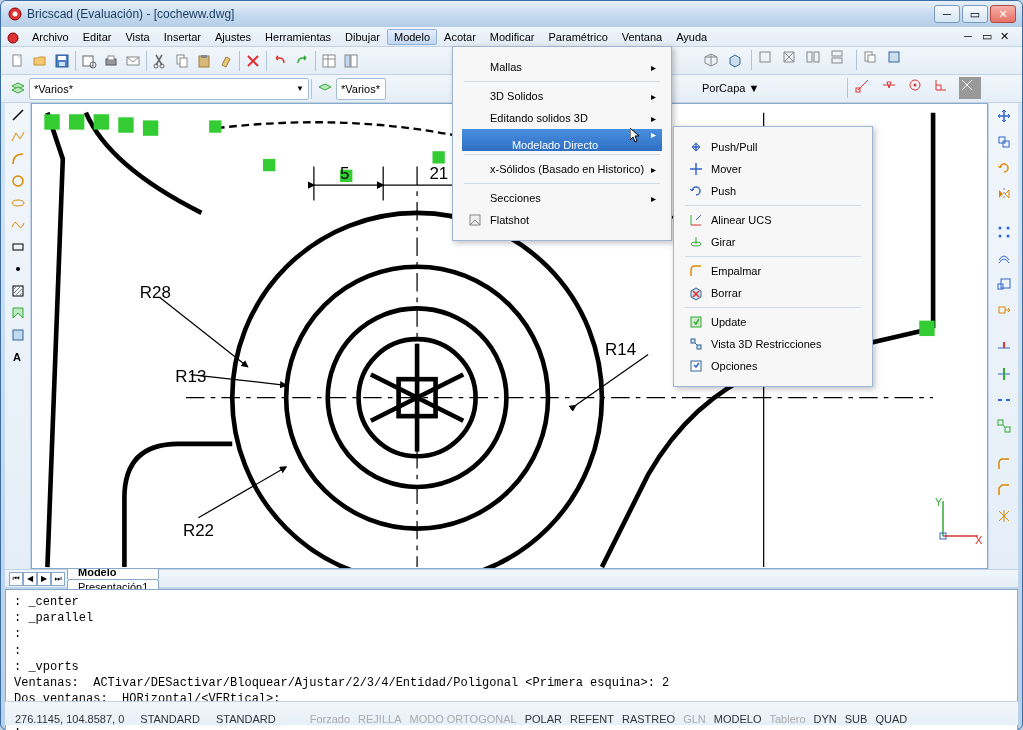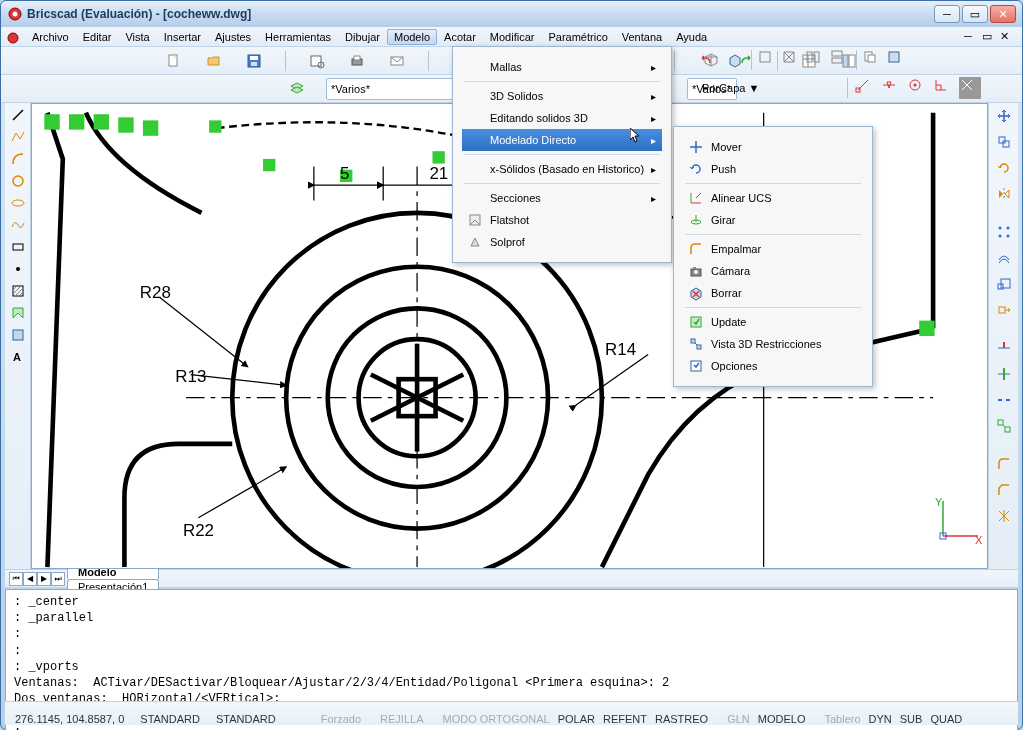--- a/index.html
+++ b/index.html
@@ -1,29 +1,29 @@
 <!DOCTYPE html>
 <html><head>
 <meta charset="utf-8">
 <style>
 * { margin: 0; padding: 0; box-sizing: border-box; font-family: "Segoe UI", Tahoma, sans-serif; font-size: 11px; }
 body { background: #c0d4e8; width: 1023px; height: 730px; overflow: hidden; position: relative; }
 .window { position: absolute; inset: 0; background: linear-gradient(to bottom, #d9e8f7 0%, #b8d0e8 100%); border: 1px solid #3b6ea5; border-radius: 6px; }
 .titlebar { height: 26px; background: linear-gradient(to bottom, #e8f0fb 0%, #c7dbf0 50%, #b5cee8 100%); display: flex; align-items: center; padding: 0 6px; border-radius: 6px 6px 0 0; }
 .titlebar .app-icon { width: 16px; height: 16px; margin-right: 4px; display: flex; }
-.titlebar .title { flex: 1; color: #1b3a5f; font-weight: 700; font-size: 12px; }
+.titlebar .title { flex: 1; color: #1b3a5f; font-weight: 400; font-size: 12px; }
 .titlebar .win-btns { display: flex; gap: 2px; }
 .titlebar .win-btn { width: 26px; height: 18px; border: 1px solid #7a9bbf; border-radius: 3px; background: linear-gradient(#f5f9fd,#d6e6f5); display: flex; align-items: center; justify-content: center; cursor: pointer; }
 .titlebar .win-btn.close { background: linear-gradient(#f5b0a8,#e77067); border-color: #b04a42; color:#fff; }
 .menubar { height: 20px; background: linear-gradient(#f0f5fb,#e3ecf6); display: flex; align-items: center; padding: 0 4px; border-bottom:1px solid #c1d3e6; }
 .menubar .app-icon-sm { width:14px; height:14px; margin-right:6px; }
 .menubar .menu-item { padding: 12px 7px; cursor: pointer; color:#000; }
 .menubar .menu-item.active { background: linear-gradient(#e6eefc,#c3d7f0); border:1px solid #8fb2d9; border-radius:2px; padding:1px 6px; }
 .menubar .spacer { flex:1; }
-.toolbar-row { height: 28px; background: linear-gradient(#f1f6fb,#e5eef7); border-bottom:1px solid #c1d3e6; display:flex; align-items:center; padding:0 6px; gap:18px;justify-content:center; }
+.toolbar-row { height: 28px; background: linear-gradient(#f1f6fb,#e5eef7); border-bottom:1px solid #c1d3e6; display:flex; align-items:center; padding:0 6px; gap:0; }
 .toolbar-row .tbtn { width:22px; height:22px; display:flex; align-items:center; justify-content:center; border-radius:2px; cursor:pointer; }
 .toolbar-row .sep { width:1px; height:20px; background:#b0c4d8; margin:0 2px; }
 .toolbar-row .combo { display:flex; align-items:center; gap:4px; height:22px; background:#fff; border:1px solid #a3bcd6; border-radius:2px; padding:0 4px; min-width:120px; }
 .toolbar-row .combo .arrow { margin-left:auto; font-size:8px; }
 .main-area { position:absolute; top:102px; left:4px; right:4px; bottom:34px; display:flex; flex-direction:column; }
 .drawing-row { flex:0 0 320px; display:flex; position:relative; }
 .left-tools { width:26px; background:linear-gradient(#f1f6fb,#e5eef7); border-right:1px solid #c1d3e6; display:flex; flex-direction:column; align-items:center; padding:2px 0; gap:2px; }
 .left-tools .vbtn { width:20px; height:20px; display:flex; align-items:center; justify-content:center; cursor:pointer; border-radius:2px; }
 .canvas-wrap { flex:1; background:#fff; border:1px solid #8aa8c8; position:relative; overflow:hidden; }
 .canvas-wrap svg { width:100%; height:100%; }
@@ -31,27 +31,27 @@
 .right-tools .vbtn { width:22px; height:22px; display:flex; align-items:center; justify-content:center; cursor:pointer; border-radius:2px; }
 .right-tools .vsep { height:8px; }
 .tab-strip { height:18px; background:linear-gradient(#f1f6fb,#e5eef7); border-top:1px solid #c1d3e6; display:flex; align-items:center; padding:0 4px; gap:0; }
 .tab-strip .nav-btn { width:14px; height:14px; border:1px solid #8aa8c8; background:#fff; display:flex; align-items:center; justify-content:center; font-size:8px; cursor:pointer; }
 .tab-strip .tab { padding:1px 10px; background:#fff; border:1px solid #8aa8c8; border-bottom:none; border-radius:3px 3px 0 0; margin-left:2px; cursor:pointer; }
 .tab-strip .tab.active { font-weight:bold; }
 .cmd-panel { flex:1; border:1px solid #8aa8c8; background:#fff; display:flex; flex-direction:column; margin-top:2px; }
 .cmd-history { flex:1; padding:4px 8px; font-family:"Courier New",monospace; font-size:12px; color:#000; overflow:auto; white-space:pre; line-height:1.35; }
 .statusbar { position:absolute; bottom:4px; left:4px; right:4px; height:24px; background:linear-gradient(#f3f7fc,#e6eff8); border-top:1px solid #c1d3e6; display:flex; align-items:flex-end; padding:0 6px; gap:8px; font-size:11px; color:#333; }
 .statusbar .s-item { padding:0 4px; }
-.statusbar .s-item.dim { color:#aaa;margin-left:11px; }
+.statusbar .s-item.dim { color:#aaa; }
 .dd-menu { position:absolute; background:#f7f7f7; border:1px solid #9db7d2; box-shadow:2px 2px 6px rgba(0,0,0,.25); z-index:100; min-width:220px; padding:9px; }
 .dd-menu.lvl1 { top:46px; left:452px; }
 .dd-menu.lvl2 { top:126px; left:673px; min-width:200px; }
 .dd-item { display:flex; align-items:center; height:22px; padding:0 18px 0 4px; cursor:pointer; position:relative; }
 .dd-item .dd-icon { width:18px; height:18px; margin-right:6px; display:flex; align-items:center; justify-content:center; }
-.dd-item.highlight { background:linear-gradient(#4a8ee0,#2e6fc2); color:#fff; }
+.dd-item.highlight { background:linear-gradient(#4a8ee0,#2e6fc2); color:#fff;flex-direction:column; }
 .dd-item.hasarrow::after { content:"▸"; position:absolute; right:6px; font-size:10px; }
 .dd-sep { height:1px; background:#d3d9e0; margin:3px 2px; }
 .ucs-widget { position:absolute; right:4px; bottom:22px; width:50px; height:50px; pointer-events:none; }
 svg.icon { width:16px; height:16px; }
 </style>
 </head>
 <body>
 
 <div class="window">
   <div class="titlebar">
@@ -523,30 +523,31 @@
     </div>
     <div class="dd-item">
       <span class="dd-icon">
         <svg width="16" height="16" viewBox="0 0 16 16">
           <rect x="3" y="3" width="10" height="10" fill="#eee" stroke="#888"></rect>
           <path d="M3 13 L8 8 L13 13" fill="none" stroke="#888"></path>
         </svg>
       </span>
       <span>Flatshot</span>
     </div>
-    <div class="dd-item">
-      <span class="dd-icon">
-        <svg width="16" height="16" viewBox="0 0 16 16">
-          <path d="M4 12 L8 4 L12 12 Z" fill="#ddd" stroke="#888"></path>
-        </svg>
-      </span>
-      <span>Solprof</span>
-    </div>
   </div>
 <div class="dd-menu lvl2" id="dd2">
+    <div class="dd-item">
+      <span class="dd-icon">
+        <svg width="16" height="16" viewBox="0 0 16 16">
+          <path d="M4 8 L12 8 M8 4 L8 12" stroke="#36c" stroke-width="1.5"></path>
+          <path d="M8 4 L6 6 M8 4 L10 6 M8 12 L6 10 M8 12 L10 10 M4 8 L6 6 M4 8 L6 10 M12 8 L10 6 M12 8 L10 10" stroke="#36c"></path>
+        </svg>
+      </span>
+      <span>Push/Pull</span>
+    </div>
     <div class="dd-item">
       <span class="dd-icon">
         <svg width="16" height="16" viewBox="0 0 16 16">
           <path d="M8 2 L8 14 M2 8 L14 8" stroke="#36c" stroke-width="1.5"></path>
         </svg>
       </span>
       <span>Mover</span>
     </div>
     <div class="dd-item">
       <span class="dd-icon">
@@ -578,30 +579,20 @@
       <span>Girar</span>
     </div>
     <div class="dd-sep"></div>
     <div class="dd-item">
       <span class="dd-icon">
         <svg width="16" height="16" viewBox="0 0 16 16">
           <path d="M3 13 L3 7 Q3 3 7 3 L13 3" fill="none" stroke="#d80" stroke-width="1.5"></path>
         </svg>
       </span>
       <span>Empalmar</span>
-    </div>
-    <div class="dd-item">
-      <span class="dd-icon">
-        <svg width="16" height="16" viewBox="0 0 16 16">
-          <rect x="3" y="6" width="10" height="7" fill="#888" stroke="#555"></rect>
-          <circle cx="8" cy="9" r="2" fill="#fff"></circle>
-          <rect x="5" y="4" width="3" height="2" fill="#888"></rect>
-        </svg>
-      </span>
-      <span>Cámara</span>
     </div>
     <div class="dd-item">
       <span class="dd-icon">
         <svg width="16" height="16" viewBox="0 0 16 16">
           <path d="M8 3 L13 6 L13 12 L8 15 L3 12 L3 6 Z" fill="#cde" stroke="#369"></path>
           <path d="M5 6 L11 12 M11 6 L5 12" stroke="#d33" stroke-width="1.5"></path>
         </svg>
       </span>
       <span>Borrar</span>
     </div>

